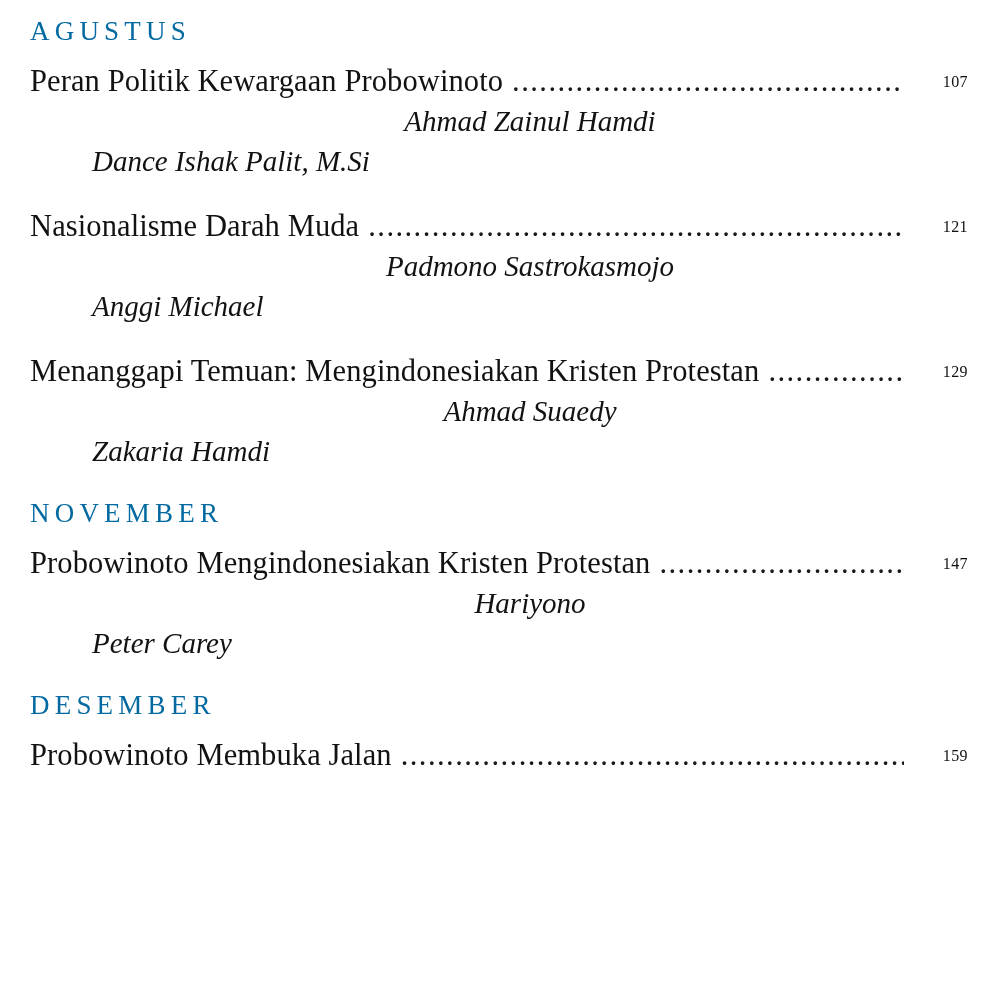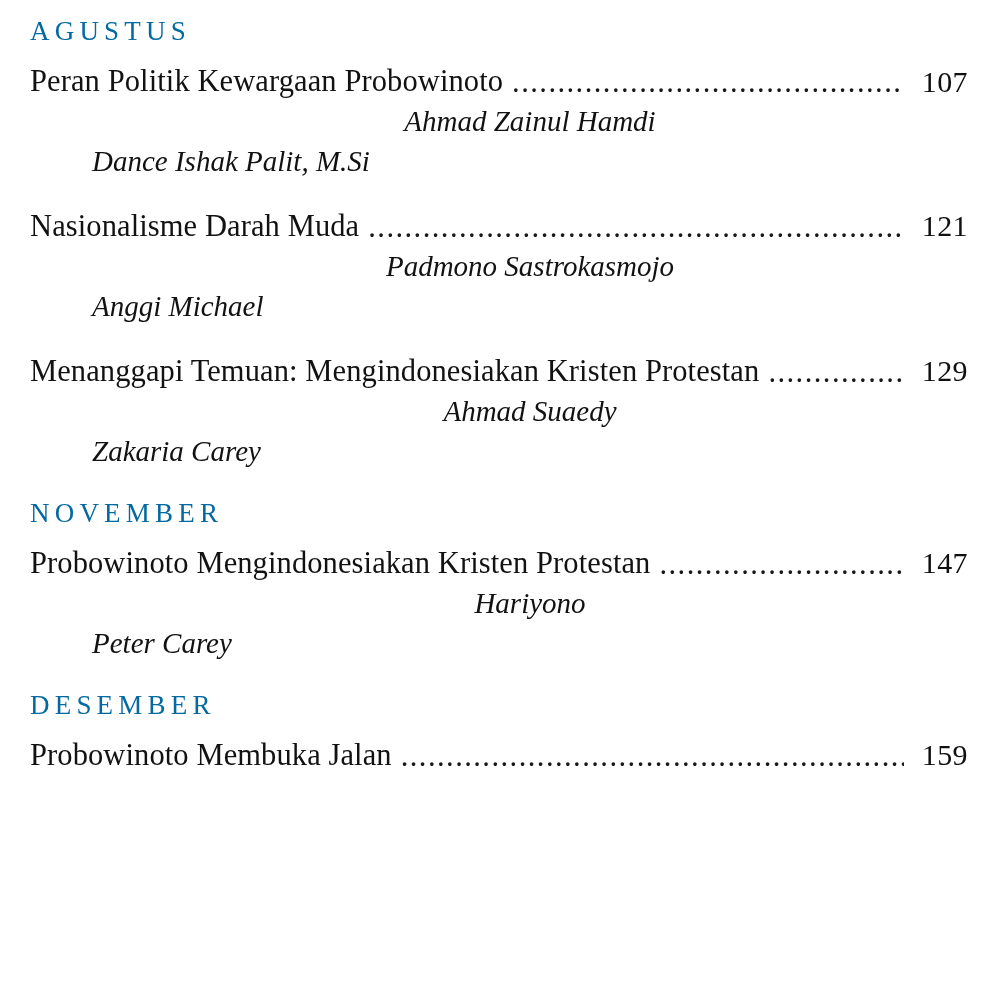--- a/index.html
+++ b/index.html
@@ -36,21 +36,21 @@
     letter-spacing: 5.2px;
     font-weight: 400;
     line-height: 1.0;
     margin: 0 0 20px 0;
     color: #0369a1;
     white-space: nowrap;
   }
 
   .entry-line {
     display: flex;
-    align-items: flex-end;
+    align-items: center;
     width: 100%;
     font-size: 30.5px;
     line-height: 1.08;
     margin: 4px 0 9px 0;
     color: #121212;
   }
 
   .entry-title {
     flex: 0 1 auto;
     white-space: nowrap;
@@ -77,21 +77,21 @@
     letter-spacing: 1.45px;
     color: #181818;
     white-space: nowrap;
     overflow: hidden;
   }
 
   .entry-page {
     flex: 0 0 auto;
     width: 58px;
     text-align: right;
-    font-size: 30px;
+    font-size: 16px;
     letter-spacing: 0.4px;
     color: #101010;
   }
 
   .authors {
     margin: 0;
     padding: 0 0 0 62px;
   }
 
   .author-name {
@@ -138,21 +138,21 @@
   </section>
 
   <section class="toc-section">
     <div class="entry-line">
       <span class="entry-title">Menanggapi Temuan: Mengindonesiakan Kristen Protestan</span>
       <span class="leader"></span>
       <span class="entry-page">129</span>
     </div>
     <div class="authors">
       <p class="author-name">Ahmad Suaedy</p>
-      <p class="author-name">Zakaria Carey</p>
+      <p class="author-name">Zakaria Hamdi</p>
     </div>
   </section>
 
   <section class="toc-section">
     <h2 class="month-heading">NOVEMBER</h2>
     <div class="entry-line">
       <span class="entry-title">Probowinoto Mengindonesiakan Kristen Protestan</span>
       <span class="leader"></span>
       <span class="entry-page">147</span>
     </div>

